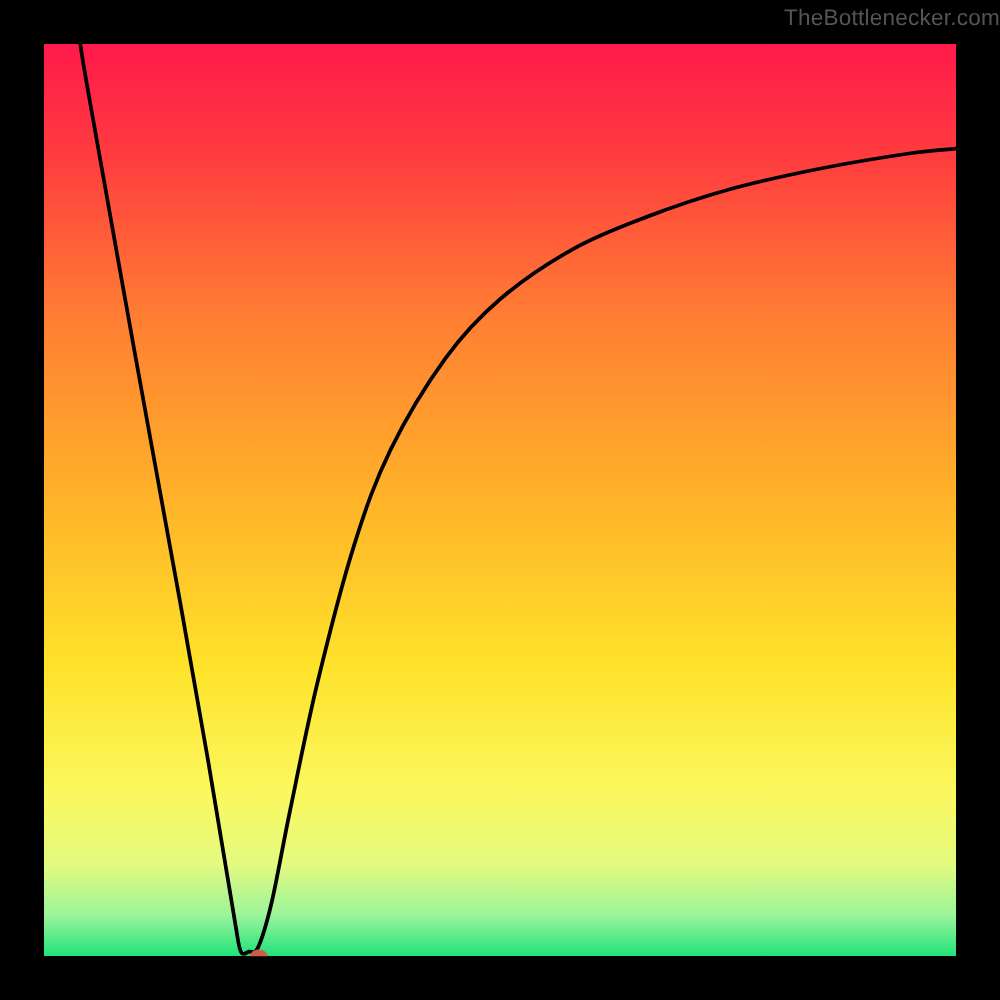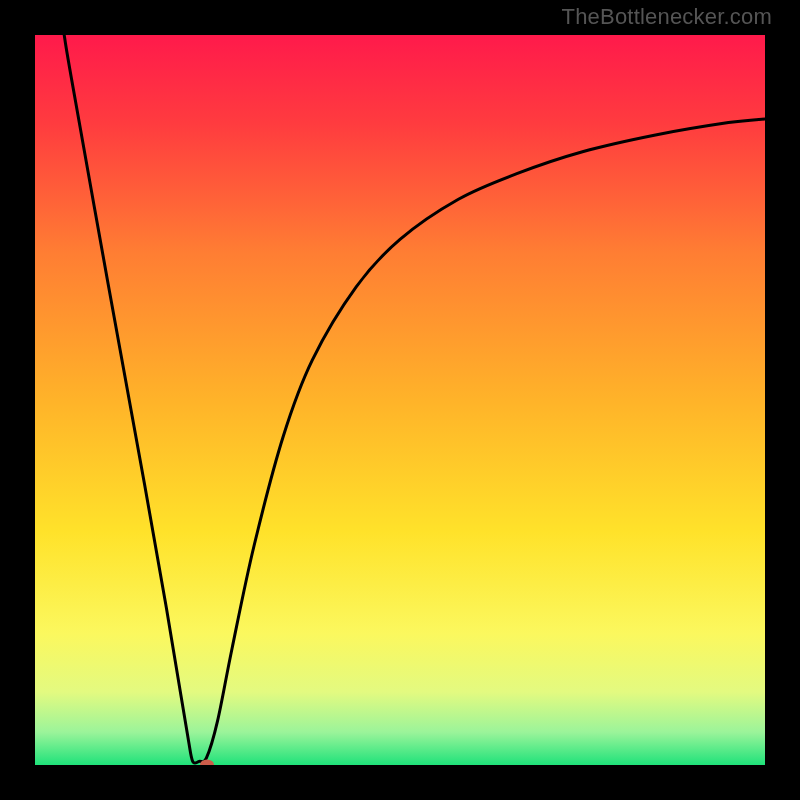--- a/index.html
+++ b/index.html
@@ -13,23 +13,23 @@
   }
   .frame {
     position: relative;
     width: 800px;
     height: 800px;
     background: #000000;
   }
   .watermark {
     position: absolute;
     top: 4px;
-    right: 28px;
+    right: 0;
     color: #555555;
-    font-size: 22px;
+    font-size: 18px;
     font-weight: 500;
     letter-spacing: 0.2px;
     z-index: 20;
   }
   .plot-area {
     position: absolute;
     left: 35px;
     top: 35px;
     width: 730px;
     height: 730px;

